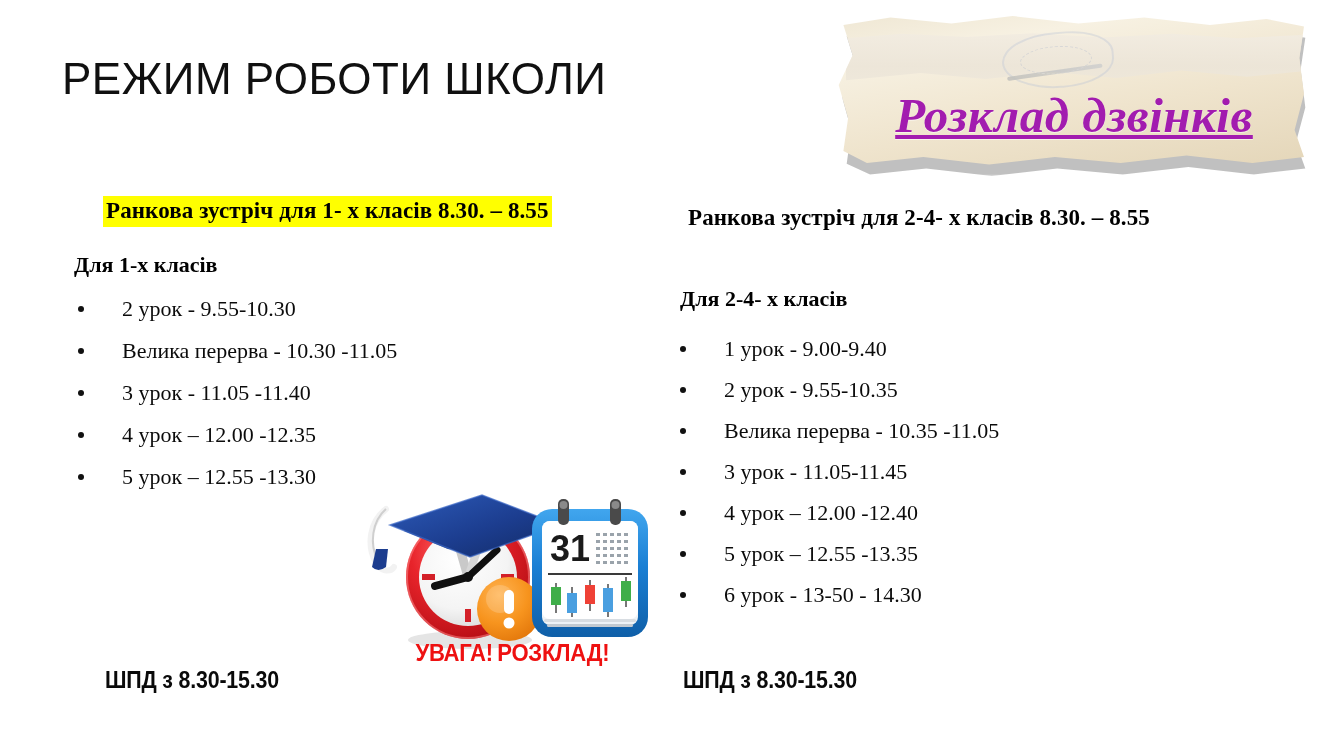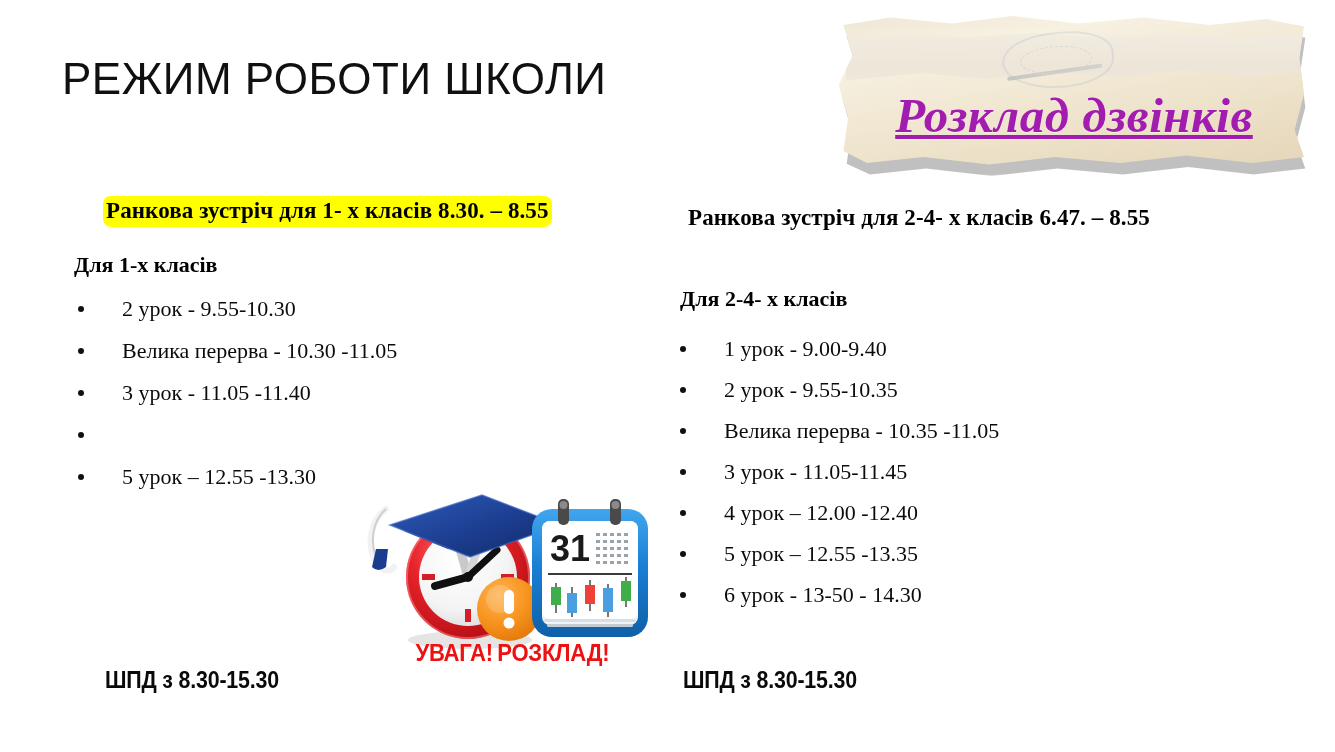--- a/index.html
+++ b/index.html
@@ -140,21 +140,20 @@
     font-weight: bold;
     font-size: 23px;
     white-space: nowrap;
     letter-spacing: 0.1px;
   }
   .heading-left {
     left: 103px;
     top: 196px;
     background: #ffff00;
     padding: 2px 3px 3px 3px;
-    border-radius: 8px;
   }
   .heading-right {
     left: 688px;
     top: 205px;
   }
 
   .sub-heading {
     position: absolute;
     font-family: "Liberation Serif", serif;
     font-weight: bold;
@@ -264,30 +263,31 @@
   <li>
     <span class="dot"></span>
     <span>Велика перерва  - 10.30 -11.05</span>
   </li>
   <li>
     <span class="dot"></span>
     <span>3 урок -  11.05 -11.40</span>
   </li>
   <li>
     <span class="dot"></span>
+    <span>4 урок – 12.00 -12.35</span>
   </li>
   <li>
     <span class="dot"></span>
     <span> 5 урок – 12.55 -13.30</span>
   </li>
 </ul>
 
 <div class="footer-label footer-left">ШПД з 8.30-15.30</div>
 
-<div class="col-heading heading-right">Ранкова зустріч для 2-4- х класів  6.47. – 8.55</div>
+<div class="col-heading heading-right">Ранкова зустріч для 2-4- х класів  8.30. – 8.55</div>
 
 <div class="sub-heading sub-right">Для  2-4- х класів</div>
 
 <ul class="bullet-list list-right">
   <li>
     <span class="dot"></span>
     <span>1 урок -  9.00-9.40</span>
   </li>
   <li>
     <span class="dot"></span>

